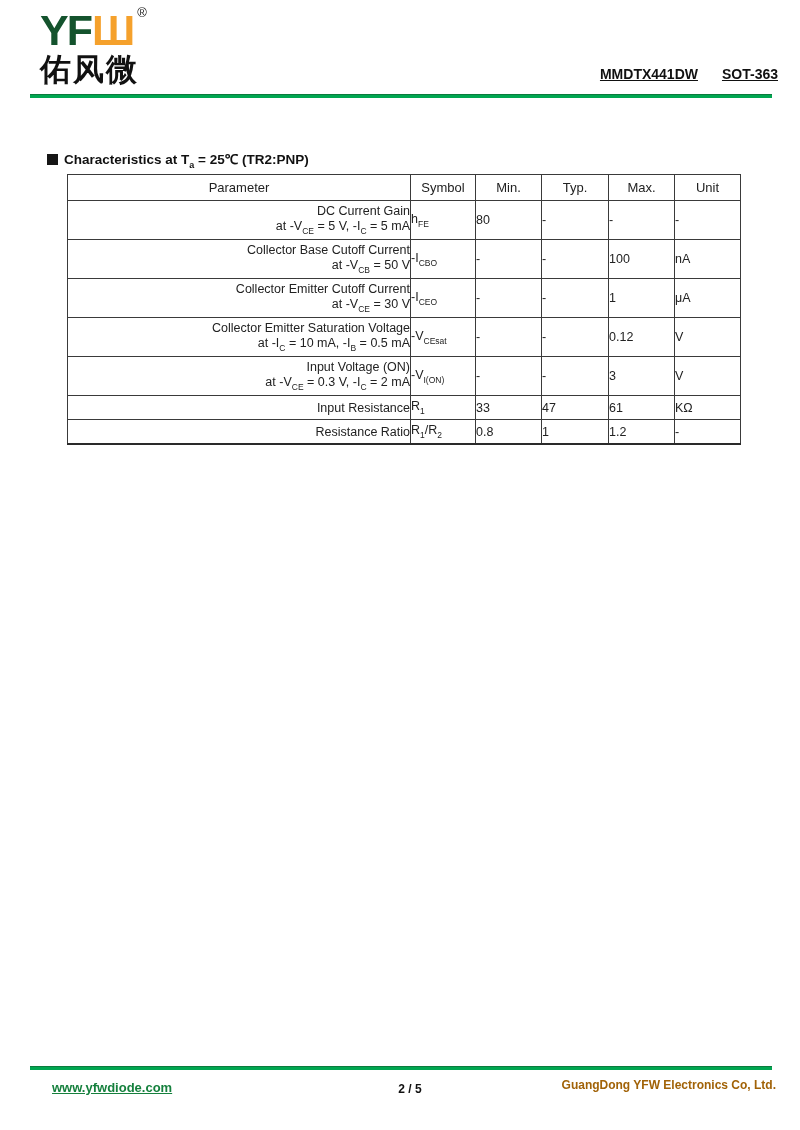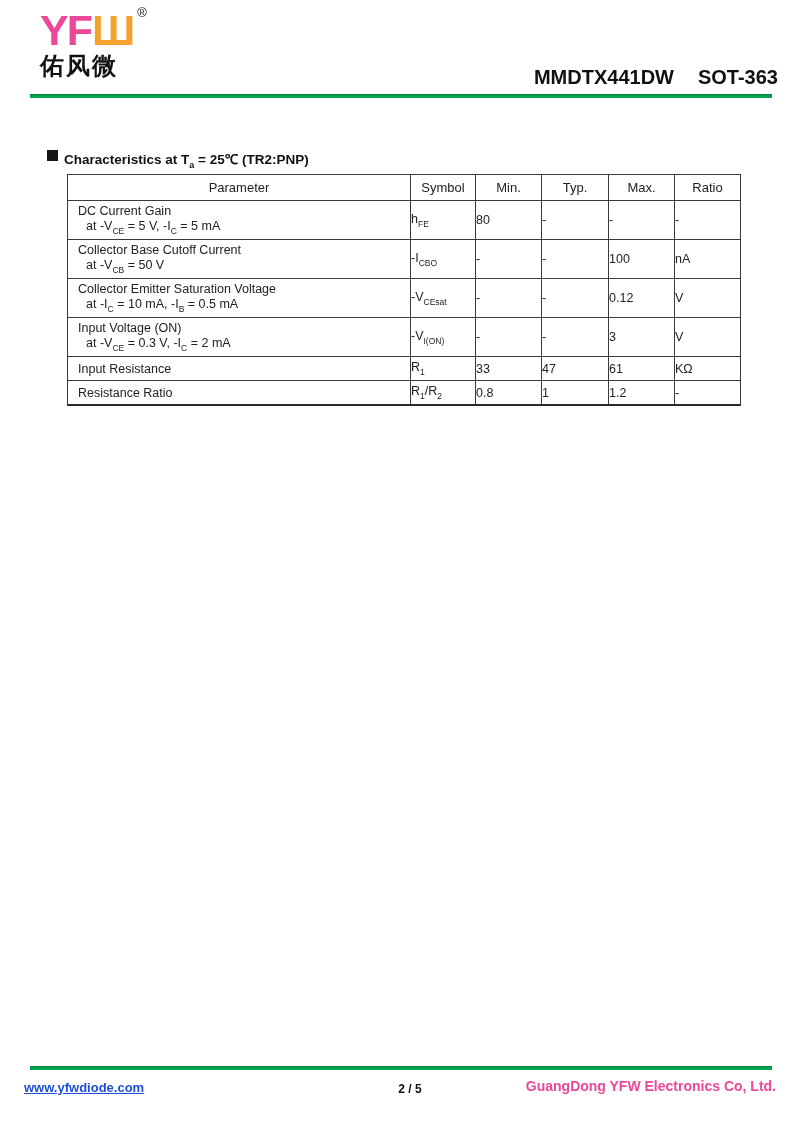--- a/index.html
+++ b/index.html
@@ -3,60 +3,61 @@
 <meta charset="utf-8">
 <style>
   html,body{margin:0;padding:0;}
   body{
     width:800px;height:1130px;position:relative;background:#ffffff;
     font-family:"Liberation Sans", sans-serif;color:#1c1c1c;overflow:hidden;
   }
   
   .logo{position:absolute;left:40px;top:6px;}
   .logo-row{line-height:1;white-space:nowrap;}
-  .logo-yf{font-size:43px;font-weight:bold;letter-spacing:-2px;color:#ec4899;}
+  .logo-yf{font-size:43px;font-weight:bold;letter-spacing:-2px;color:#14532d;}
   .logo-w{font-size:43px;font-weight:bold;color:#f5a12c;margin-left:1px;}
   .logo-reg{font-size:13px;font-weight:normal;color:#222;vertical-align:28px;margin-left:2px;}
-  .logo-cn{font-size:24px;font-weight:bold;color:#111;margin-top:2px;letter-spacing:2px;line-height:1;}
+  .logo-cn{font-size:31px;font-weight:bold;color:#111;margin-top:2px;letter-spacing:2px;line-height:1;}
   .doc-title{
-    position:absolute;top:66px;right:22px;font-size:20px;font-weight:bold;color:#111;
+    position:absolute;top:66px;right:22px;font-size:14px;font-weight:bold;color:#111;
     white-space:nowrap;
+    text-decoration:underline;
   }
   .doc-title .pkg{margin-left:24px;}
   .rule-top{position:absolute;left:30px;top:94px;width:742px;height:3px;background:#00a651;border-top:1px solid #0c7b3e;}
   
-  .section-head{position:absolute;left:47px;top:150px;display:flex;align-items:flex-start;}
+  .section-head{position:absolute;left:47px;top:150px;display:flex;align-items:center;}
   .sq{width:11px;height:11px;background:#161616;margin-right:6px;flex:none;}
   .section-title{font-size:13.5px;font-weight:bold;color:#111;white-space:nowrap;}
   .section-title sub{font-size:9px;}
   
   .char-table{
     position:absolute;left:67px;top:174px;width:673px;
     border-collapse:collapse;table-layout:fixed;
     font-size:12.5px;color:#222;
     border:1px solid #3a3a3a;border-bottom:2px solid #2a2a2a;
   }
   .char-table th,.char-table td{border:1px solid #3a3a3a;padding:0;vertical-align:middle;}
   .char-table th{height:25px;font-weight:normal;font-size:13px;text-align:center;margin-top:16px;}
   .char-table tr.dbl td{height:38px;}
   .char-table tr.single td{height:23px;margin-top:15px;}
-  .char-table td.param{text-align:left;}
+  .char-table td.param{text-align:right;}
   .param .l1{padding-left:10px;line-height:1.25;}
   .param .l2{padding-left:18px;line-height:1.25;}
   .param-only{padding-left:10px;}
   .char-table td.c{}
   .char-table sub{font-size:8.5px;letter-spacing:0;}
   
   .rule-bottom{position:absolute;left:30px;top:1066px;width:742px;height:3px;background:#00a651;border-top:1px solid #0c7b3e;}
   .footer-link{
-    position:absolute;left:24px;top:1080px;font-size:13px;font-weight:bold;
-    color:#1d4ed8;text-decoration:underline;white-space:nowrap;
+    position:absolute;left:52px;top:1080px;font-size:13px;font-weight:bold;
+    color:#15803d;text-decoration:underline;white-space:nowrap;
   }
   .footer-page{position:absolute;left:0;top:1082px;width:820px;text-align:center;font-size:12px;font-weight:bold;color:#111;}
-  .footer-company{position:absolute;right:24px;top:1078px;font-size:14px;font-weight:bold;color:#ec4899;white-space:nowrap;}
+  .footer-company{position:absolute;right:24px;top:1078px;font-size:12px;font-weight:bold;color:#a16207;white-space:nowrap;}
 </style>
 </head>
 <body>
 
 <div class="logo">
   <div class="logo-row">
     <span class="logo-yf">YF</span><span class="logo-w">Ш</span><span class="logo-reg">®</span>
   </div>
   <div class="logo-cn">佑风微</div>
 </div>
@@ -81,21 +82,21 @@
       <col style="width:66px">
       <col style="width:66px">
   </colgroup>
   <thead>
     <tr>
         <th>Parameter</th>
         <th>Symbol</th>
         <th>Min.</th>
         <th>Typ.</th>
         <th>Max.</th>
-        <th>Ratio</th>
+        <th>Unit</th>
       </tr>
   </thead>
   <tbody>
       <tr class="dbl">
         <td class="param">
           <div class="l1">DC Current Gain</div>
           <div class="l2">at -V<sub>CE</sub> = 5 V, -I<sub>C</sub> = 5 mA</div>
         </td>
         <td class="c">h<sub>FE</sub></td>
         <td class="c">80</td>
@@ -106,20 +107,31 @@
       <tr class="dbl">
         <td class="param">
           <div class="l1">Collector Base Cutoff Current</div>
           <div class="l2">at -V<sub>CB</sub> = 50 V</div>
         </td>
         <td class="c">-I<sub>CBO</sub></td>
         <td class="c">-</td>
         <td class="c">-</td>
         <td class="c">100</td>
         <td class="c">nA</td>
+      </tr>
+      <tr class="dbl">
+        <td class="param">
+          <div class="l1">Collector Emitter Cutoff Current</div>
+          <div class="l2">at -V<sub>CE</sub> = 30 V</div>
+        </td>
+        <td class="c">-I<sub>CEO</sub></td>
+        <td class="c">-</td>
+        <td class="c">-</td>
+        <td class="c">1</td>
+        <td class="c">μA</td>
       </tr>
       <tr class="dbl">
         <td class="param">
           <div class="l1">Collector Emitter Saturation Voltage</div>
           <div class="l2">at -I<sub>C</sub> = 10 mA, -I<sub>B</sub> = 0.5 mA</div>
         </td>
         <td class="c">-V<sub>CEsat</sub></td>
         <td class="c">-</td>
         <td class="c">-</td>
         <td class="c">0.12</td>

